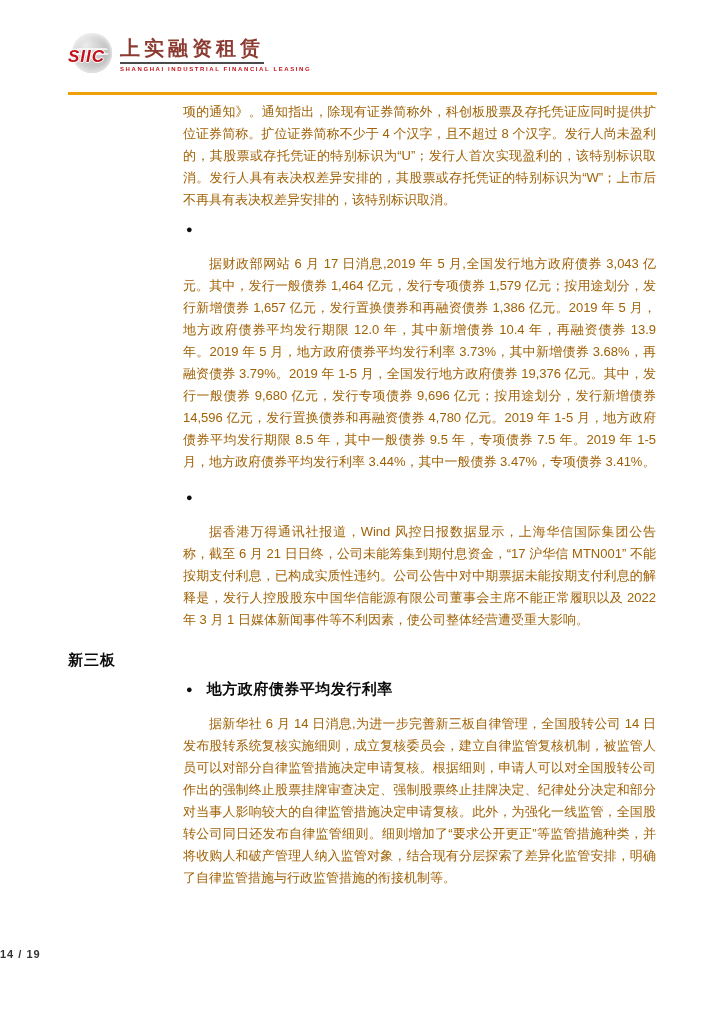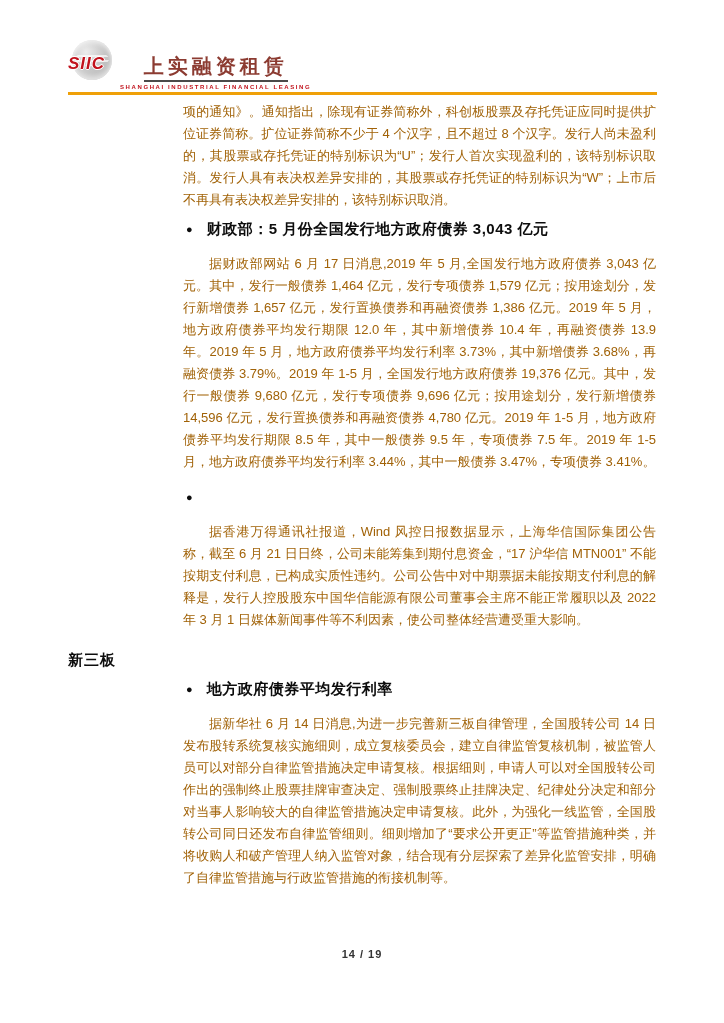--- a/index.html
+++ b/index.html
@@ -9,39 +9,39 @@
     margin:0 auto;
     background:#ffffff;
     font-family:"Liberation Sans","DejaVu Sans",sans-serif;
     color:#262626;
     overflow:hidden;
     box-sizing:border-box;
   }
 
   
   .header { position:relative; height:95px; }
-  .logo { position:absolute; left:72px; top:40px; display:flex; align-items:flex-start; }
+  .logo { position:absolute; left:72px; top:33px; display:flex; align-items:flex-start; }
   .globe {
     position:relative; width:40px; height:40px; border-radius:50%;
     background:radial-gradient(circle at 35% 30%, #ececec 0%, #c9c9c9 45%, #9a9a9a 100%);
     box-shadow:inset 0 -4px 6px rgba(255,255,255,.7), inset 0 3px 4px rgba(255,255,255,.6);
     flex:0 0 auto;
   }
   .globe::before{
     content:""; position:absolute; left:3px; right:3px; top:12px; height:14px;
     background:repeating-linear-gradient(#fff0 0 3px, #ffffffaa 3px 5px);
     border-radius:50%;
   }
   .siic {
     position:absolute; left:-4px; bottom:6px;
     font-size:17px; font-weight:bold; font-style:italic;
     color:#c1121c; letter-spacing:1px;
     text-shadow:-1px 0 #fff, 1px 0 #fff, 0 -1px #fff, 0 1px #fff;
   }
-  .brand { margin-left:8px; margin-top:14px;text-align:center; }
+  .brand { margin-left:8px; margin-top:3px; }
   .brand-cn {
     font-size:20px; font-weight:bold; color:#8c3b31;
     letter-spacing:4px; line-height:24px;
     border-bottom:2px solid #4a4a4a; padding-bottom:2px; display:inline-block;
   }
   .brand-en {
     margin-top:2px; font-size:6px; color:#c1121c;
     letter-spacing:1.6px; font-weight:bold;
   }
   .header-rule {
@@ -67,21 +67,21 @@
   .item-title.later { margin-top:12px; }
   .bullet { font-size:11px; line-height:24px; color:#0d0d0d; flex:0 0 auto; }
   .item-title h3 {
     margin:0 0 0 14px; font-size:15px; font-weight:bold; color:#0d0d0d;
     line-height:24px; letter-spacing:0.5px;
   }
 
   
   .page-number {
     position:absolute; top:948px; left:0; right:0;
-    text-align:center; font-size:11px; font-weight:bold; color:#333;
+    text-align:left; font-size:11px; font-weight:bold; color:#333;
     letter-spacing:1px;
   }
 </style>
 </head>
 <body>
 
 <div class="page">
 
   <div class="header">
     <div class="logo">
@@ -97,21 +97,20 @@
   </div>
 
   <div class="main">
 
     <p class="body-para intro">项的通知》。通知指出，除现有证券简称外，科创板股票及存托凭证应同时提供扩位证券简称。扩位证券简称不少于 4 个汉字，且不超过 8 个汉字。发行人尚未盈利的，其股票或存托凭证的特别标识为“U”；发行人首次实现盈利的，该特别标识取消。发行人具有表决权差异安排的，其股票或存托凭证的特别标识为“W”；上市后不再具有表决权差异安排的，该特别标识取消。</p>
 
 
     <div class="item">
       <div class="item-title">
         <span class="bullet">●</span>
-        <h3>财政部：5 月份全国发行地方政府债券 3,043 亿元</h3>
       </div>
       <p class="body-para">据财政部网站 6 月 17 日消息,2019 年 5 月,全国发行地方政府债券 3,043 亿元。其中，发行一般债券 1,464 亿元，发行专项债券 1,579 亿元；按用途划分，发行新增债券 1,657 亿元，发行置换债券和再融资债券 1,386 亿元。2019 年 5 月，地方政府债券平均发行期限 12.0 年，其中新增债券 10.4 年，再融资债券 13.9 年。2019 年 5 月，地方政府债券平均发行利率 3.73%，其中新增债券 3.68%，再融资债券 3.79%。2019 年 1-5 月，全国发行地方政府债券 19,376 亿元。其中，发行一般债券 9,680 亿元，发行专项债券 9,696 亿元；按用途划分，发行新增债券 14,596 亿元，发行置换债券和再融资债券 4,780 亿元。2019 年 1-5 月，地方政府债券平均发行期限 8.5 年，其中一般债券 9.5 年，专项债券 7.5 年。2019 年 1-5 月，地方政府债券平均发行利率 3.44%，其中一般债券 3.47%，专项债券 3.41%。</p>
     </div>
 
     <div class="item">
       <div class="item-title later">
         <span class="bullet">●</span>
       </div>
       <p class="body-para">据香港万得通讯社报道，Wind 风控日报数据显示，上海华信国际集团公告称，截至 6 月 21 日日终，公司未能筹集到期付息资金，“17 沪华信 MTN001” 不能按期支付利息，已构成实质性违约。公司公告中对中期票据未能按期支付利息的解释是，发行人控股股东中国华信能源有限公司董事会主席不能正常履职以及 2022 年 3 月 1 日媒体新闻事件等不利因素，使公司整体经营遭受重大影响。</p>
     </div>

